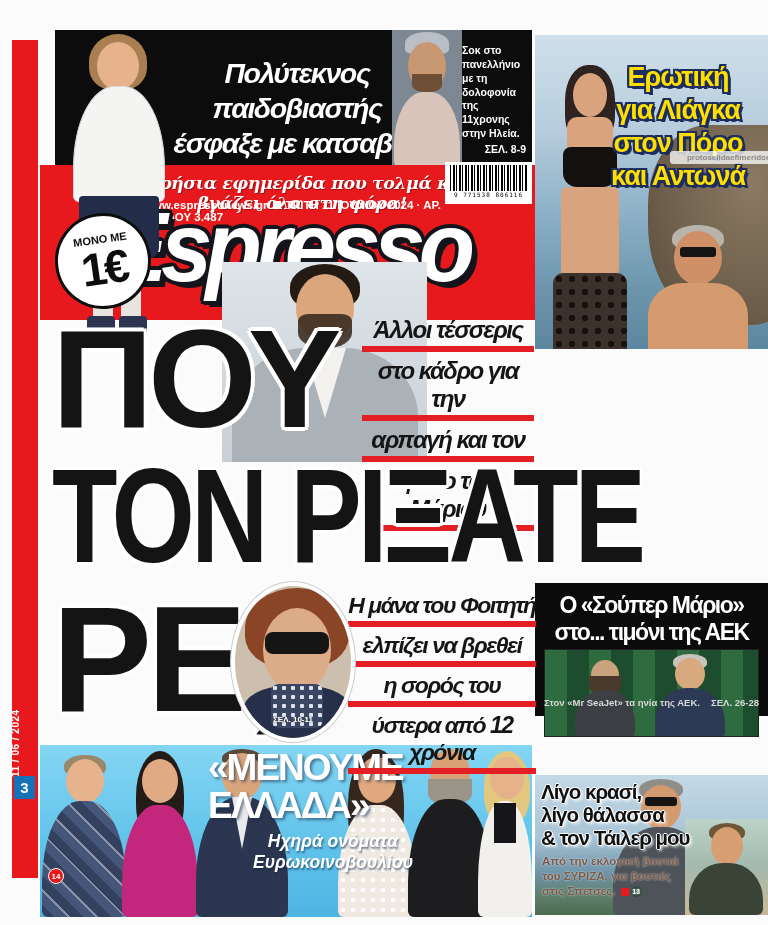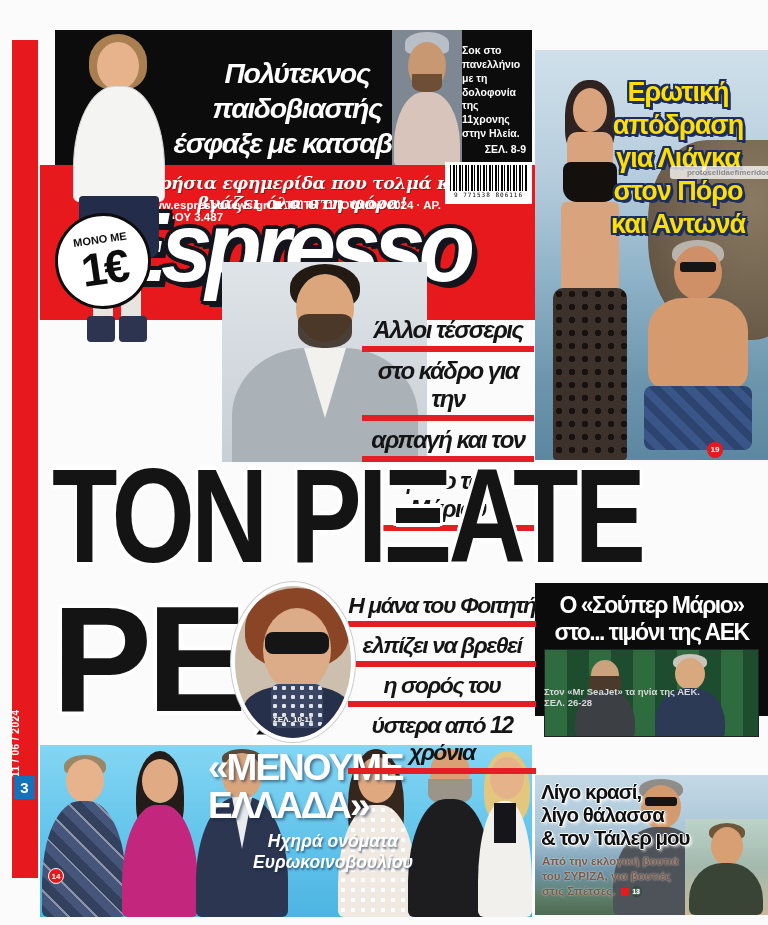--- a/index.html
+++ b/index.html
@@ -40,21 +40,21 @@
                 3px 3px #14141c, -3px -3px #14141c, 3px -3px #14141c, -3px 3px #14141c, 6px 6px 0 #14141c; }
   .price-badge { position:absolute; left:14px; top:48px; width:96px; height:96px; background:#fff;
     border:3px solid #0d0d0d; border-radius:50%; transform:rotate(-8deg); z-index:7; text-align:center; }
   .price-badge .pb-label { margin-top:17px; font-size:11px; font-weight:bold; color:#0d0d0d; }
   .price-badge .pb-price { font-size:46px; font-weight:bold; color:#0d0d0d; letter-spacing:-3px; line-height:1; }
   .barcode { position:absolute; right:3px; top:-3px; width:87px; height:42px; background:#fff; padding:3px 5px 1px; }
   .barcode .bars { height:26px; background:repeating-linear-gradient(90deg,#000 0 1px,#fff 1px 3px,#000 3px 5px,#fff 5px 6px); }
   .barcode .bc-num { font-size:6px; letter-spacing:1px; color:#000; text-align:center; font-family:"DejaVu Sans Mono",monospace; }
 
   
-  .poros { position:absolute; left:535px; top:50px; width:233px; height:410px;
+  .poros { position:absolute; left:535px; top:35px; width:233px; height:314px;
     background:linear-gradient(180deg,#cfe0ea 0%,#b7cddd 30%,#8fb3c8 55%,#6d96ad 80%,#5c87a0 100%); overflow:hidden; }
   .poros-rock { position:absolute; right:-30px; top:90px; width:150px; height:200px;
     background:radial-gradient(ellipse at 70% 30%,#8a7a62 0%,#6e5f4c 60%,#57493a 100%); border-radius:40% 20% 30% 50%; }
   .poros-head { position:absolute; right:10px; top:26px; width:160px; text-align:center;
     color:#ffdf00; font-weight:bold; font-size:27px; line-height:1.22; letter-spacing:-1px;
     text-shadow:2px 0 #1c2d5e,-2px 0 #1c2d5e,0 2px #1c2d5e,0 -2px #1c2d5e,
                 2px 2px #1c2d5e,-2px -2px #1c2d5e,2px -2px #1c2d5e,-2px 2px #1c2d5e,3px 3px 0 #1c2d5e; z-index:3; }
   .watermark { position:absolute; left:135px; top:116px; width:128px; background:rgba(255,255,255,.75);
     border-radius:3px; font-size:8px; font-weight:bold; color:#8a8a8a; text-align:center; padding:2px 0; z-index:4; }
   .badge-circ { position:absolute; background:#e8191c; border-radius:50%; color:#fff; font-weight:bold;
@@ -77,21 +77,21 @@
   .mother-ref { position:absolute; left:0; bottom:14px; width:100%; text-align:center; color:#fff;
     font-size:8px; font-weight:bold; text-shadow:0 0 2px #555; }
 
   
   .aek { position:absolute; left:535px; top:583px; width:233px; height:133px; background:#0b0b0b; }
   .aek-head { margin-top:9px; text-align:center; color:#fff; font-weight:bold; font-size:23px;
     line-height:1.18; letter-spacing:-1.5px; }
   .aek-photo { position:absolute; left:9px; top:66px; width:215px; height:88px; overflow:hidden;
     background:repeating-linear-gradient(90deg,#2e6b3e 0 22px,#1d4d2e 22px 44px); border:1px solid #222; }
   .aek-caption { position:absolute; left:9px; bottom:8px; width:215px; color:#d9d9d9; font-size:9.5px;
-    font-weight:bold; display:flex; justify-content:space-between;flex-direction:column; }
+    font-weight:bold; display:flex; justify-content:space-between; }
 
   
   .bluebox { position:absolute; left:40px; top:745px; width:492px; height:172px;
     background:linear-gradient(180deg,#84d6f3 0%,#5fc2ea 60%,#4db4e2 100%); overflow:hidden; }
   .menoume { position:absolute; left:168px; top:4px; width:250px; color:#fff;
     font-weight:bold; font-size:37px; line-height:1.02; letter-spacing:-2px; z-index:5;
     text-shadow:2px 2px 3px rgba(20,40,70,.55); }
   .menoume-sub { position:absolute; left:168px; top:86px; width:250px; text-align:center; color:#fff;
     font-weight:bold; font-style:italic; font-size:17.5px; line-height:1.18; z-index:5;
     text-shadow:1px 2px 2px rgba(20,40,70,.6); }
@@ -185,21 +185,20 @@
 
     <div class="fig" style="left:95px;top:190px;width:140px;height:220px;">
       <div class="hair" style="left:42px;top:0;width:52px;height:26px;background:#b8b4ac;"></div>
       <div class="head" style="left:44px;top:6px;width:48px;height:54px;background:#cf9068;"></div>
       <div class="shades" style="left:50px;top:22px;width:36px;height:10px;"></div>
       <div class="fig" style="left:18px;top:58px;width:100px;height:92px;background:#d59a6e;border-radius:35% 35% 20% 20%;"></div>
       <div class="fig" style="left:14px;top:146px;width:108px;height:64px;background:repeating-linear-gradient(45deg,#2e4470 0 8px,#3a5588 8px 16px);border-radius:8px;"></div>
     </div>
     <div class="poros-head">
       <div>Ερωτική</div>
-      <div>απόδραση</div>
       <div>για Λιάγκα</div>
       <div>στον Πόρο</div>
       <div>και Αντωνά</div>
     </div>
     <div class="watermark">protoselidaefimeridon.gr</div>
     <div class="badge-circ" style="left:172px;top:392px;width:16px;height:16px;font-size:8px;line-height:16px;">19</div>
   </div>
 
   <div class="marios">
     <div class="hair" style="left:68px;top:2px;width:70px;height:46px;background:#241a14;"></div>
@@ -209,20 +208,21 @@
     <div class="fig" style="left:82px;top:86px;width:42px;height:70px;background:#f3f1ee;clip-path:polygon(0 0,100% 0,50% 100%);"></div>
   </div>
 
   <div class="subhead-block kidnap" style="left:362px;top:316px;width:172px;">
     <div class="sh-line"><span>Άλλοι τέσσερις</span><div class="dbl-underline"></div></div>
     <div class="sh-line"><span>στο κάδρο για την</span><div class="dbl-underline"></div></div>
     <div class="sh-line"><span>αρπαγή και τον</span><div class="dbl-underline"></div></div>
     <div class="sh-line"><span>φόνο του Μάριου</span><div class="dbl-underline"></div></div>
   </div>
 
+  <div class="giant" style="left:52px;top:312px;font-size:140px;">ΠΟΥ</div>
   <div class="giant" style="left:52px;top:452px;font-size:134px;transform:scaleX(0.8);transform-origin:left top;white-space:nowrap;">ΤΟΝ ΡΙΞΑΤΕ</div>
   <div class="giant" style="left:52px;top:588px;font-size:150px;">ΡΕ;</div>
 
   <div class="mother-circle">
     <div class="hair" style="left:10px;top:2px;width:104px;height:80px;background:#8a4526;"></div>
     <div class="head" style="left:28px;top:22px;width:68px;height:84px;background:#dcab87;"></div>
     <div class="shades" style="left:30px;top:46px;width:64px;height:22px;border-radius:8px;"></div>
     <div class="fig" style="left:8px;top:100px;width:108px;height:60px;background:#27304a;border-radius:40% 40% 0 0;"></div>
     <div class="fig" style="left:36px;top:98px;width:52px;height:44px;background:radial-gradient(circle at 4px 4px,#dfe3ea 2px,transparent 2.5px);background-size:9px 9px;background-color:#3a4663;border-radius:8px;"></div>
     <div class="mother-ref">ΣΕΛ. 10-11</div>

